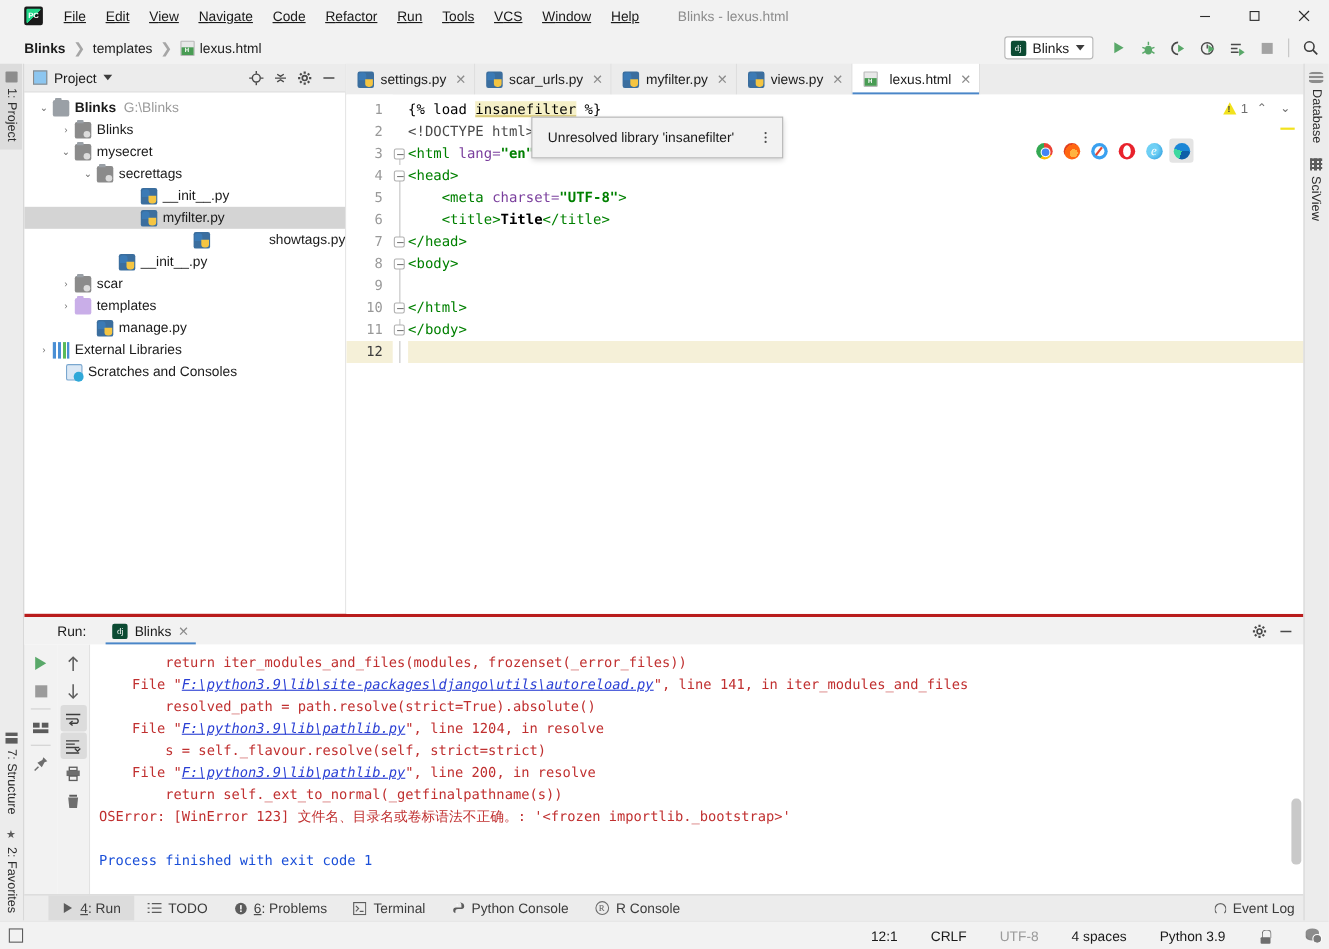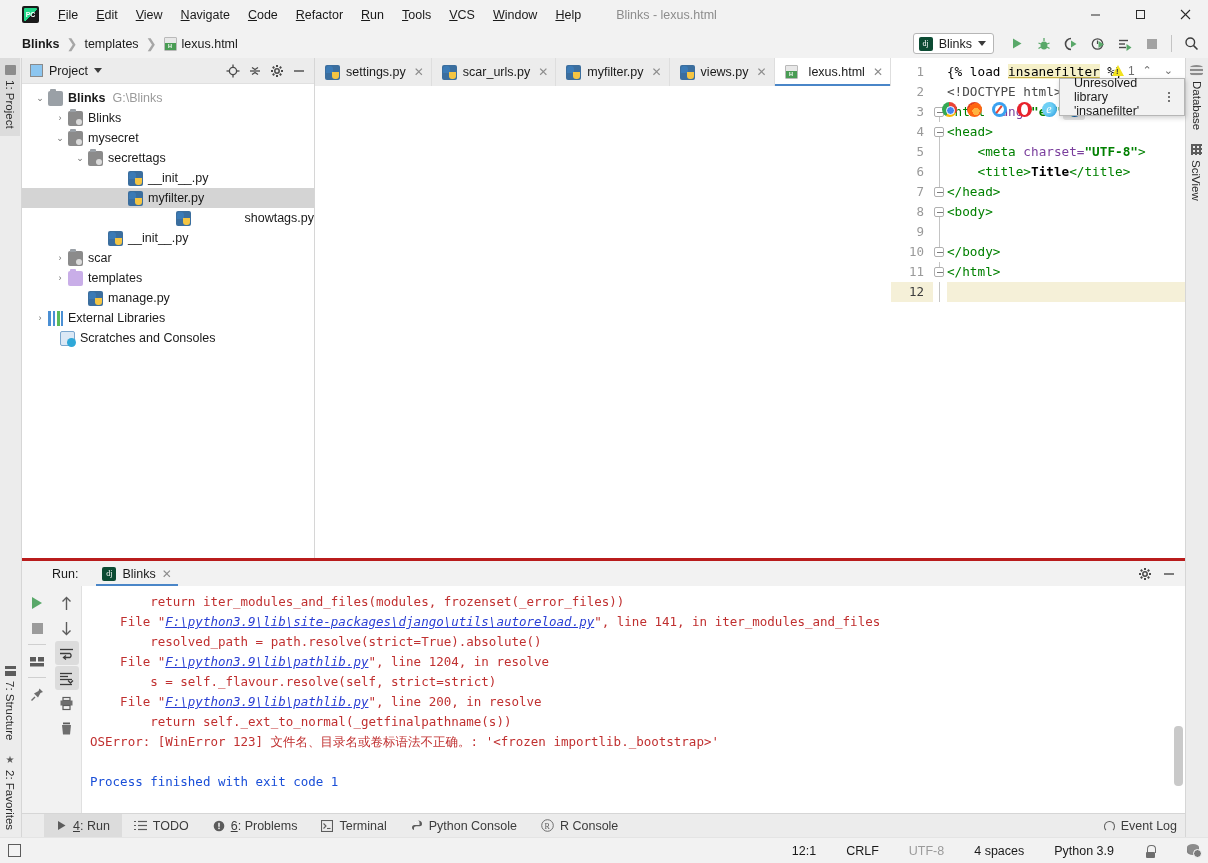--- a/index.html
+++ b/index.html
@@ -24,21 +24,21 @@
   }
   .pc-logo::before {
     content: ""; position: absolute; left: 2px; top: 2px; width: 13px; height: 13px;
     background: linear-gradient(135deg,#21d789 0%, #21d789 55%, #1a1a1a 55%);
     border-radius: 1px;
   }
   .pc-logo::after {
     content: "PC"; position: absolute; left: 0; top: 0; width: 17px; height: 17px;
     font-size: 7px; color: #fff; text-align: center; line-height: 17px; font-weight: bold;
   }
-  .menu { display: flex; align-items: flex-end; gap: 0px; }
+  .menu { display: flex; align-items: flex-end; gap: 0px; text-decoration: underline; }
   .menu-item {
     padding: 3px 9px; font-size: 12.5px; color: #1a1a1a; cursor: default; white-space: nowrap;
   }
   .menu-item u { text-decoration: underline; }
   .win-title {
     margin-left: 26px; font-size: 12.5px; color: #8c8c8c; white-space: nowrap;
   }
   .win-ctl {
     position: absolute; right: 0; top: 0; height: 29px; display: flex; align-items: center;
   }
@@ -135,21 +135,21 @@
   .ic-py::before { content:""; position:absolute; left:1px; top:1px; width:7px;height:7px;background:#3b7ab5;border-radius:3px 3px 0 0;}
   .ic-py::after { content:""; position:absolute; right:1px; bottom:1px; width:7px;height:7px;background:#f5c542;border-radius:0 0 3px 3px;}
   .ic-lib { background: linear-gradient(90deg,#4a8fd4 0 18%, transparent 18% 30%, #4a8fd4 30% 48%, transparent 48% 60%, #5aba5a 60% 78%, transparent 78% 88%, #4a8fd4 88% 100%); }
   .ic-scratch { background: #dbe8f5; border: 1px solid #7aa7cf; border-radius: 2px; }
   .ic-scratch::after { content:""; position:absolute; right:-2px; bottom:-2px; width:9px;height:9px;background:#2fa8d8;border-radius:50%; }
   .node-label { color: #1a1a1a; }
   .node-label.bold { font-weight: bold; }
   .node-path { color: #9b9b9b; margin-left: 7px; }
 
   
-  .editor-col { flex: 1; display: flex; flex-direction: row; min-width: 0; background: #fff; }
+  .editor-col { flex: 1; display: flex; flex-direction: column; min-width: 0; background: #fff; }
   .tabbar { height: 28px; background: #ececec; display: flex; align-items: stretch; flex: none; }
   .etab {
     display: flex; align-items: center; gap: 6px; padding: 0 7px 0 10px;
     font-size: 12.5px; border-right: 1px solid #dedede; position: relative; background: #ececec;
   }
   .etab.active { background: #fff; }
   .etab.active::after { content:""; position:absolute; left:0; bottom:0; right:0; height: 2px; background: #4a86c8; }
   .etab .x { color: #8c8c8c; font-size: 12px; margin-left: 2px; }
   .editor-wrap { flex: 1; position: relative; display: flex; min-height: 0; background: #fff; }
   .gutter {
@@ -628,22 +628,22 @@
             <div class="code" id="code">
                 <div class="cl"><span class="tok-tpl">{% load </span><span class="tok-err">insanefilter</span><span class="tok-tpl"> %}</span></div>
                 <div class="cl"><span class="tok-doctype">&lt;!DOCTYPE html&gt;</span></div>
                 <div class="cl"><span class="tok-tag">&lt;html </span><span class="tok-attr">lang=</span><span class="tok-str">"en"</span><span class="tok-tag">&gt;</span></div>
                 <div class="cl"><span class="tok-tag">&lt;head&gt;</span></div>
                 <div class="cl">    <span class="tok-tag">&lt;meta </span><span class="tok-attr">charset=</span><span class="tok-str">"UTF-8"</span><span class="tok-tag">&gt;</span></div>
                 <div class="cl">    <span class="tok-tag">&lt;title&gt;</span><span class="tok-txt">Title</span><span class="tok-tag">&lt;/title&gt;</span></div>
                 <div class="cl"><span class="tok-tag">&lt;/head&gt;</span></div>
                 <div class="cl"><span class="tok-tag">&lt;body&gt;</span></div>
                 <div class="cl"><span class="tok-tpl"></span></div>
+                <div class="cl"><span class="tok-tag">&lt;/html&gt;</span></div>
                 <div class="cl"><span class="tok-tag">&lt;/body&gt;</span></div>
-                <div class="cl"><span class="tok-tag">&lt;/html&gt;</span></div>
                 <div class="cl cur"><span class="tok-tpl"></span></div>
               </div>
 
             <div class="inspect-tip">
               <span>Unresolved library 'insanefilter'</span>
               <span class="kebab">
                   <i></i>
                   <i></i>
                   <i></i>
                 </span>

